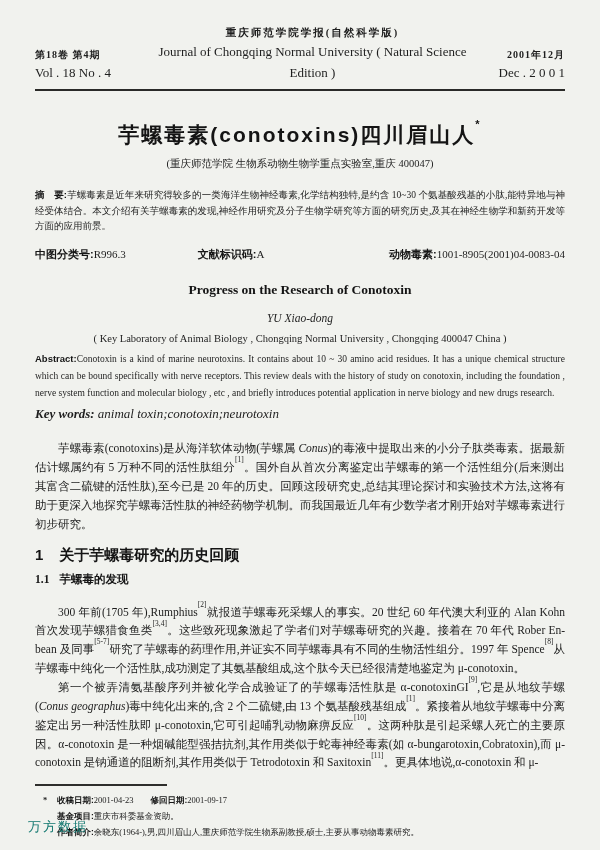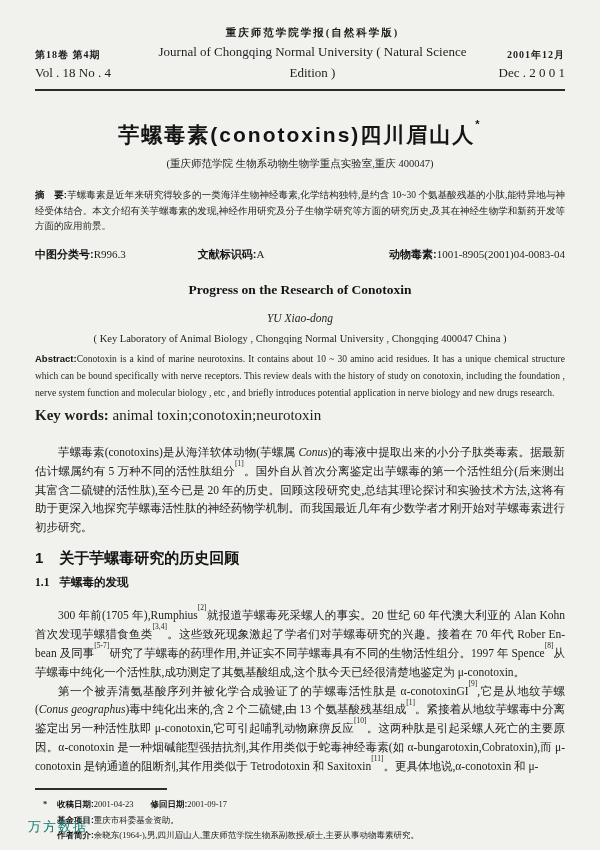--- a/index.html
+++ b/index.html
@@ -41,21 +41,21 @@
   .kw-line { margin-top: 2px; font-size: 9.5px; line-height: 1.62; }
   .clc-row { display: flex; margin-top: 12px; font-size: 11px; }
   .clc-row .clc-item2 { margin-left: 72px; }
   .clc-row .clc-item3 { margin-left: auto; }
 
   
   .title-en { margin-top: 20px; text-align: center; font-size: 13.5px; font-weight: bold; color: #141414; }
   .author-en { margin-top: 14px; text-align: center; font-size: 11.5px; font-style: italic; }
   .affil-en  { margin-top: 9px; text-align: center; font-size: 10.5px; }
   .en-abs { margin-top: 6px; font-size: 9.5px; line-height: 1.8; text-align: justify; }
-  .en-kw  { font-size: 15px; line-height: 1.8; }
+  .en-kw  { font-size: 13px; line-height: 1.8; font-style: italic; }
 
   
   .cn-body { margin-top: 14px; font-size: 11.5px; line-height: 1.64; text-align: justify; text-indent: 2em; color: #1c1c1c; }
   .cn-body sup, .abs-block sup { font-size: 7.5px; position: relative; top: -4px; }
   .sec-h1 {
     margin: 12px 0 7px 0;
     font-family: "Liberation Sans", "DejaVu Sans", sans-serif;
     font-size: 15px; font-weight: bold; color: #141414;
   }
   .sec-h1 .sec-title { margin-left: 16px; }

